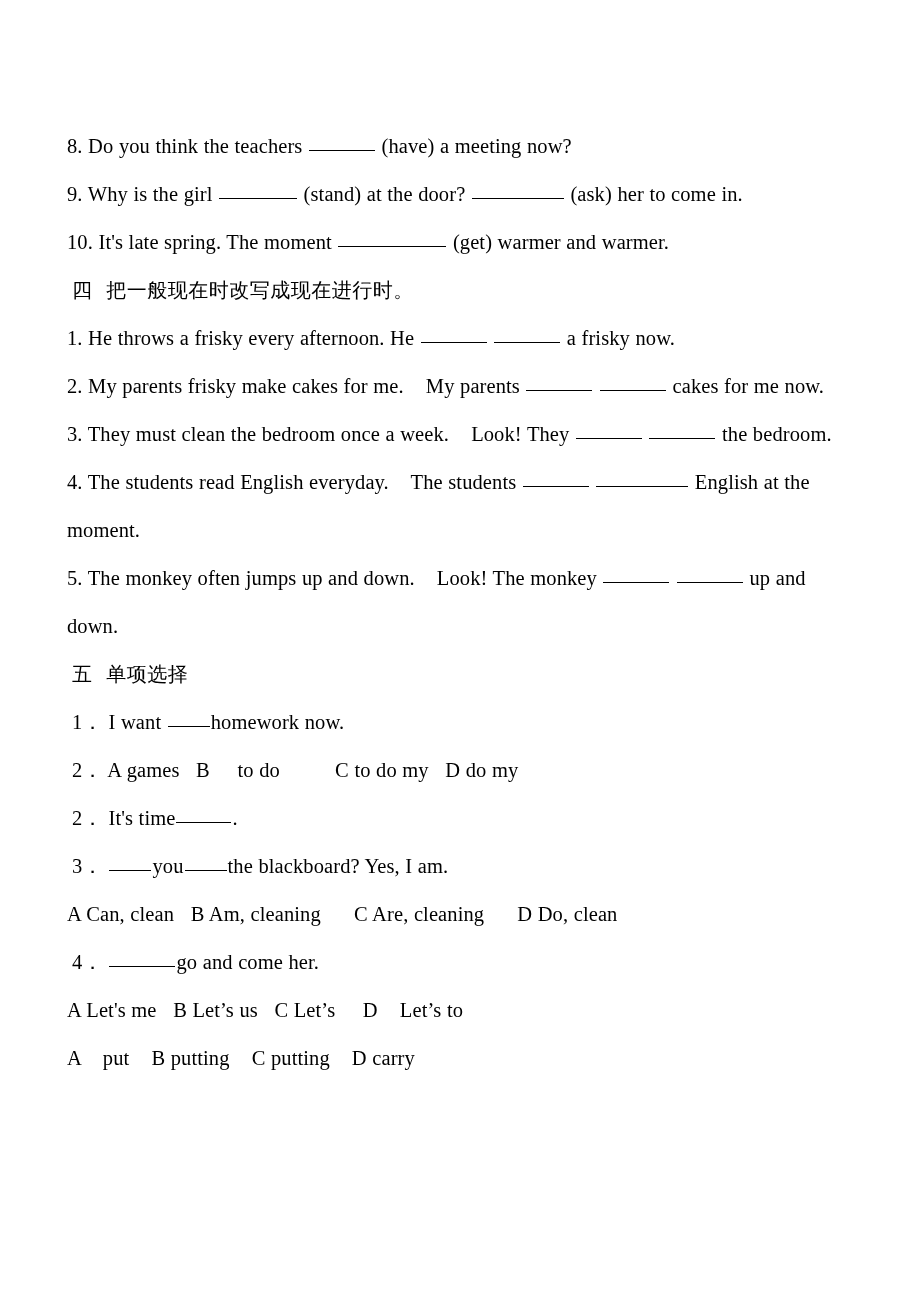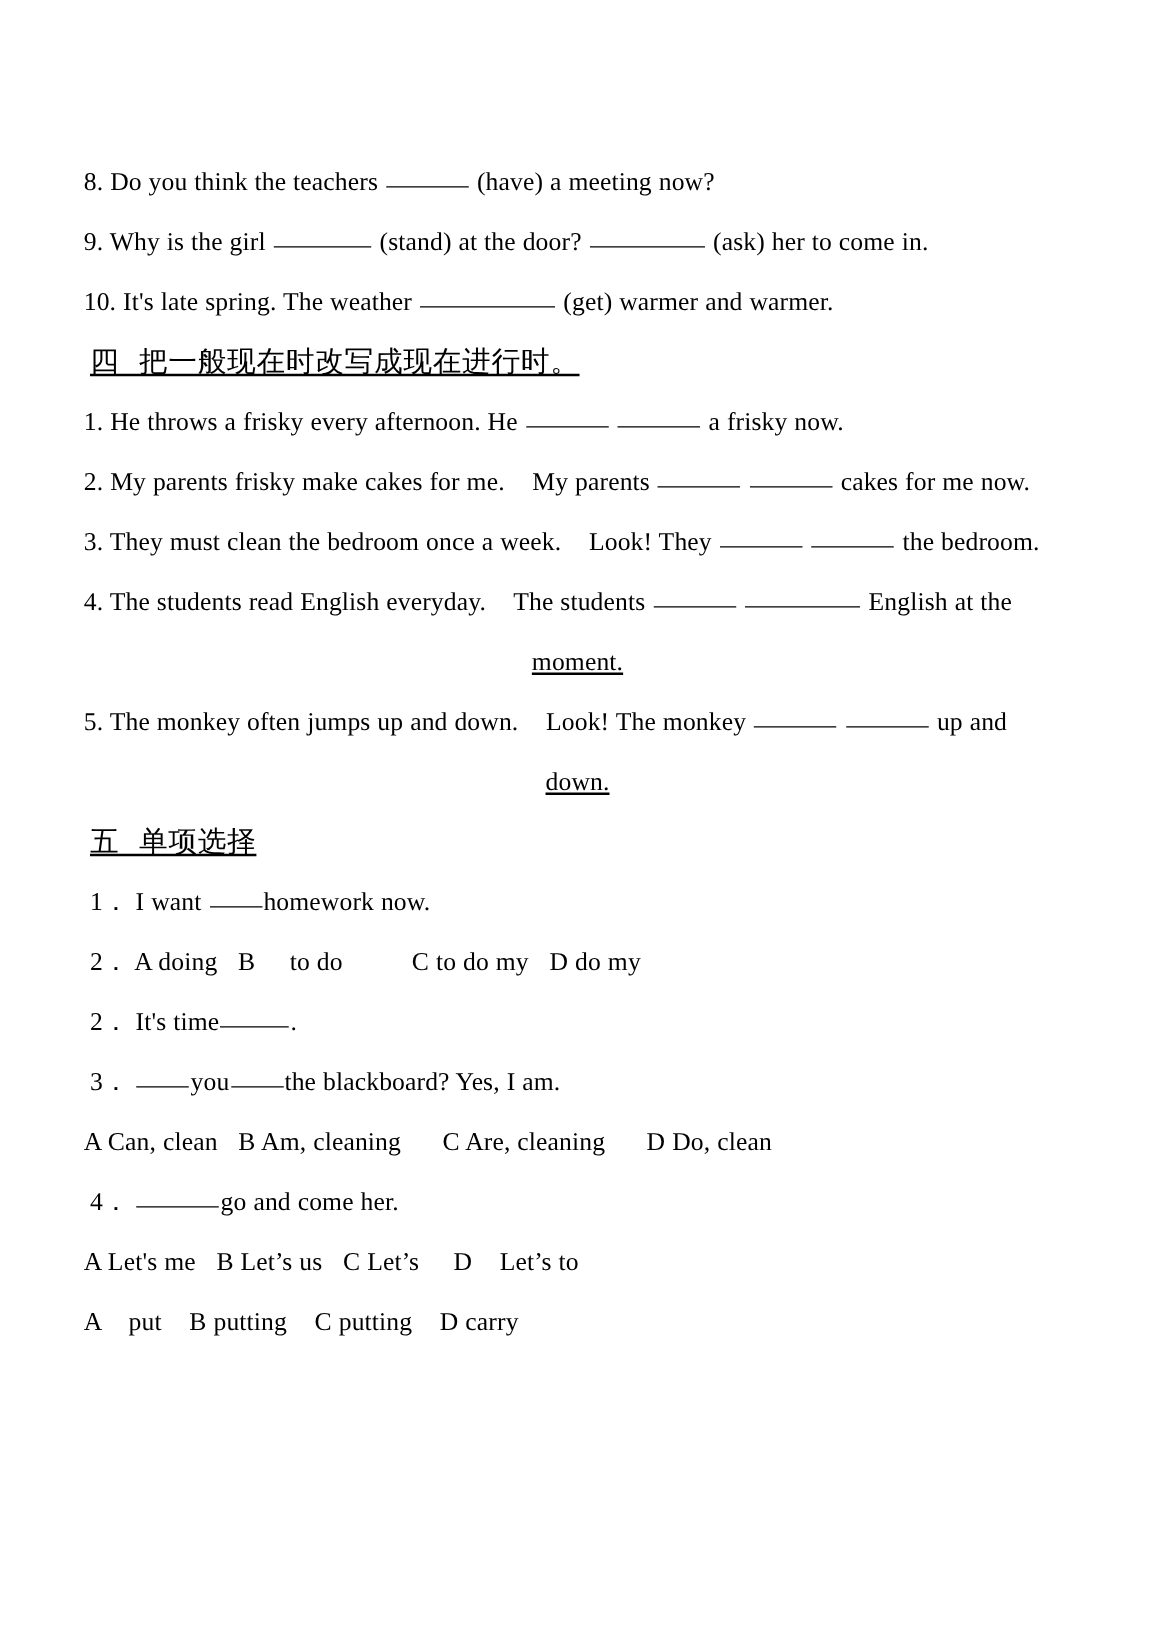--- a/index.html
+++ b/index.html
@@ -35,32 +35,30 @@
     white-space: pre-wrap;
     text-align: justify;
     text-justify: inter-word;
     letter-spacing: 0.1px;
     word-spacing: 0.3px;
   }
   .line.last-of-para {
     text-align: left;
   }
   .line.cont {
-    text-align: center;
-    text-decoration: underline;
+    text-align: left;
   }
 
   
   .section-heading {
     font-family: "DejaVu Sans", "Liberation Sans", sans-serif;
-    font-size: 23px;
+    font-size: 20px;
     line-height: 48px;
     letter-spacing: 0.5px;
     white-space: pre;
-    text-decoration: underline;
   }
 
   
   .indent-sm { padding-left: 11px; }
   .indent-xs { padding-left: 5px; }
 
   
   .blank {
     display: inline-block;
     border-bottom: 1.4px solid #000;
@@ -78,41 +76,41 @@
 </head>
 <body>
 
 <div class="page">
   <div class="doc-body">
 
     <div class="line last-of-para"><span>8.</span> <span>Do you think the teachers</span> <span class="blank b-m"></span> <span>(have) a meeting now?</span></div>
 
     <div class="line last-of-para"><span>9.</span> <span>Why is the girl</span> <span class="blank b-l"></span> <span>(stand) at the door?</span> <span class="blank b-xl"></span> <span>(ask) her to come in.</span></div>
 
-    <div class="line last-of-para"><span>10.</span> <span>It's late spring. The weather</span> <span class="blank b-xxl"></span> <span>(get) warmer and warmer.</span></div>
+    <div class="line last-of-para"><span>10.</span> <span>It's late spring. The moment</span> <span class="blank b-xxl"></span> <span>(get) warmer and warmer.</span></div>
 
     <div class="section-heading indent-xs">四  把一般现在时改写成现在进行时。</div>
 
     <div class="line last-of-para"><span>1.</span> <span>He throws a frisky every afternoon. He</span> <span class="blank b-m"></span> <span class="blank b-m"></span> <span>a frisky now.</span></div>
 
     <div class="line last-of-para"><span>2.</span> <span>My parents frisky make cakes for me.    My parents</span> <span class="blank b-m"></span> <span class="blank b-m"></span> <span>cakes for me now.</span></div>
 
     <div class="line last-of-para"><span>3.</span> <span>They must clean the bedroom once a week.    Look! They</span> <span class="blank b-m"></span> <span class="blank b-m"></span> <span>the bedroom.</span></div>
 
     <div class="line"><span>4.</span> <span>The students read English everyday.    The students</span> <span class="blank b-m"></span> <span class="blank b-xl"></span> <span>English at the</span></div>
     <div class="line cont">moment.</div>
 
     <div class="line"><span>5.</span> <span>The monkey often jumps up and down.    Look! The monkey</span> <span class="blank b-m"></span> <span class="blank b-m"></span> <span>up and</span></div>
     <div class="line cont">down.</div>
 
     <div class="section-heading indent-xs">五  单项选择</div>
 
     <div class="line last-of-para indent-xs"><span>1．</span> <span>I want</span> <span class="blank b-xs"></span><span>homework now.</span></div>
 
-    <div class="line last-of-para indent-xs"><span>2．</span> <span>A doing   B     to do          C to do my   D do my</span></div>
+    <div class="line last-of-para indent-xs"><span>2．</span> <span>A games   B     to do          C to do my   D do my</span></div>
 
     <div class="line last-of-para indent-xs"><span>2．</span> <span>It's time</span><span class="blank b-s"></span><span>.</span></div>
 
     <div class="line last-of-para indent-xs"><span>3．</span> <span class="blank b-xs"></span><span>you</span><span class="blank b-xs"></span><span>the blackboard? Yes, I am.</span></div>
     <div class="line last-of-para">A Can, clean   B Am, cleaning      C Are, cleaning      D Do, clean</div>
 
     <div class="line last-of-para indent-xs"><span>4．</span> <span class="blank b-m"></span><span>go and come her.</span></div>
     <div class="line last-of-para">A Let's me   B Let’s us   C Let’s     D    Let’s to</div>
 
     <div class="line last-of-para">A    put    B putting    C putting    D carry</div>

